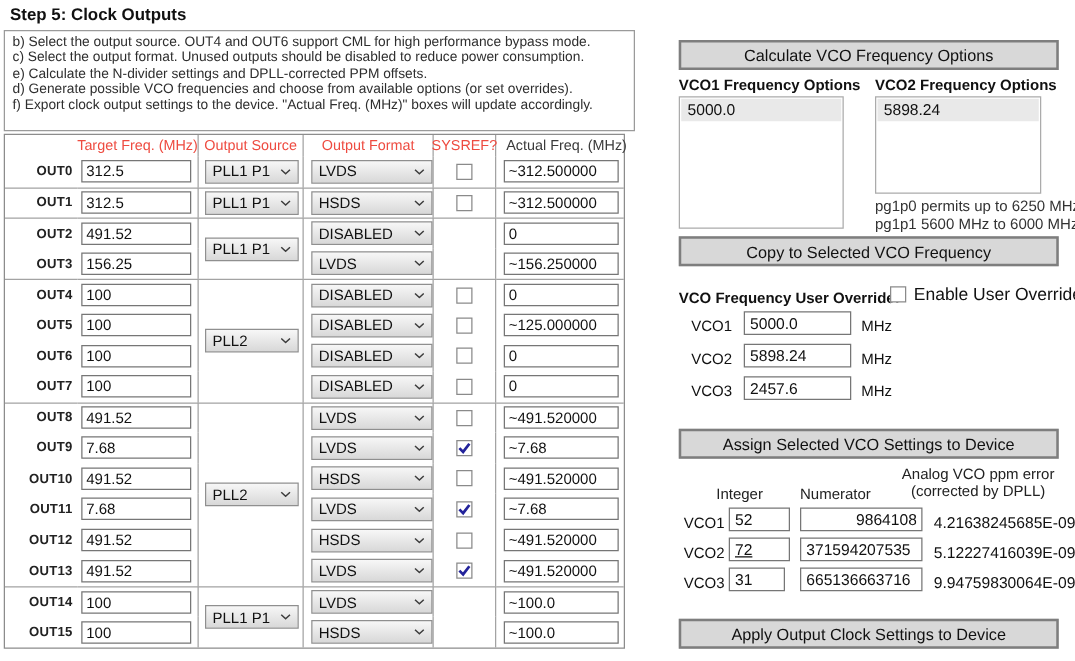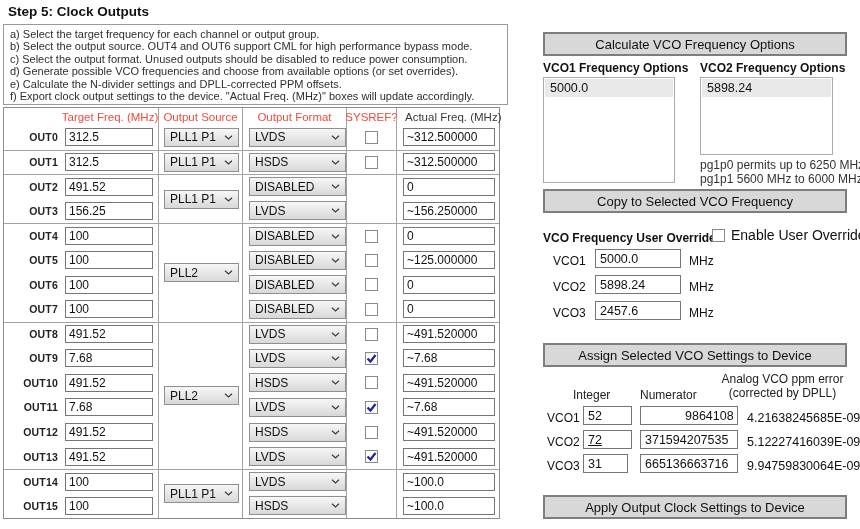--- a/index.html
+++ b/index.html
@@ -69,25 +69,24 @@
     font-family:"Liberation Sans",sans-serif; font-size:12.5px; padding:0 4px;
   }
   .ppmhdr { position:absolute; left:705px; width:155px; text-align:center; font-size:12px; color:#222; white-space:nowrap; }
 </style>
 </head>
 <body>
 
 <h1 class="title">Step 5: Clock Outputs</h1>
 
 <div class="instructions">
-  <div>a) Select the target frequency for each channel or output group.</div>
   <div>b) Select the output source. OUT4 and OUT6 support CML for high performance bypass mode.</div>
   <div>c) Select the output format. Unused outputs should be disabled to reduce power consumption.</div>
+  <div>e) Calculate the N-divider settings and DPLL-corrected PPM offsets.</div>
   <div>d) Generate possible VCO frequencies and choose from available options (or set overrides).</div>
-  <div>e) Calculate the N-divider settings and DPLL-corrected PPM offsets.</div>
   <div>f) Export clock output settings to the device. "Actual Freq. (MHz)" boxes will update accordingly.</div>
 </div>
 
 <div class="clock-table">
 
   <div class="cell hdr c2" style="grid-row:1;grid-column:2">Target Freq. (MHz)</div>
   <div class="cell hdr c3" style="grid-row:1;grid-column:3">Output Source</div>
   <div class="cell hdr c4" style="grid-row:1;grid-column:4">Output Format</div>
   <div class="cell hdr c5" style="grid-row:1;grid-column:5">SYSREF?</div>
   <div class="cell hdr dark" style="grid-row:1;grid-column:6">Actual Freq. (MHz)</div>

